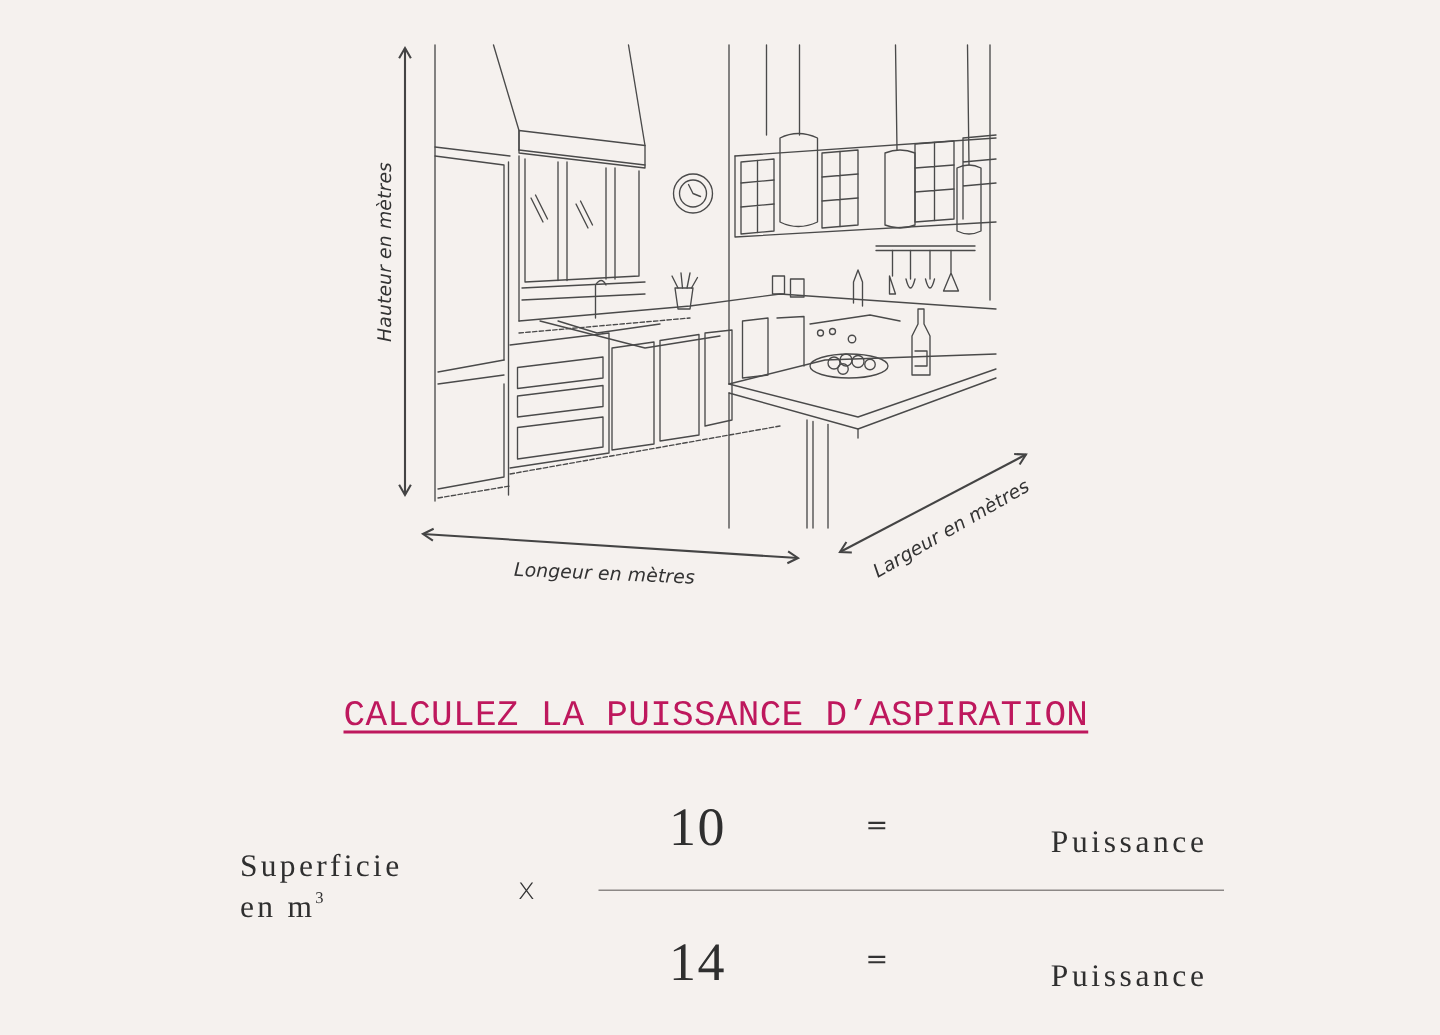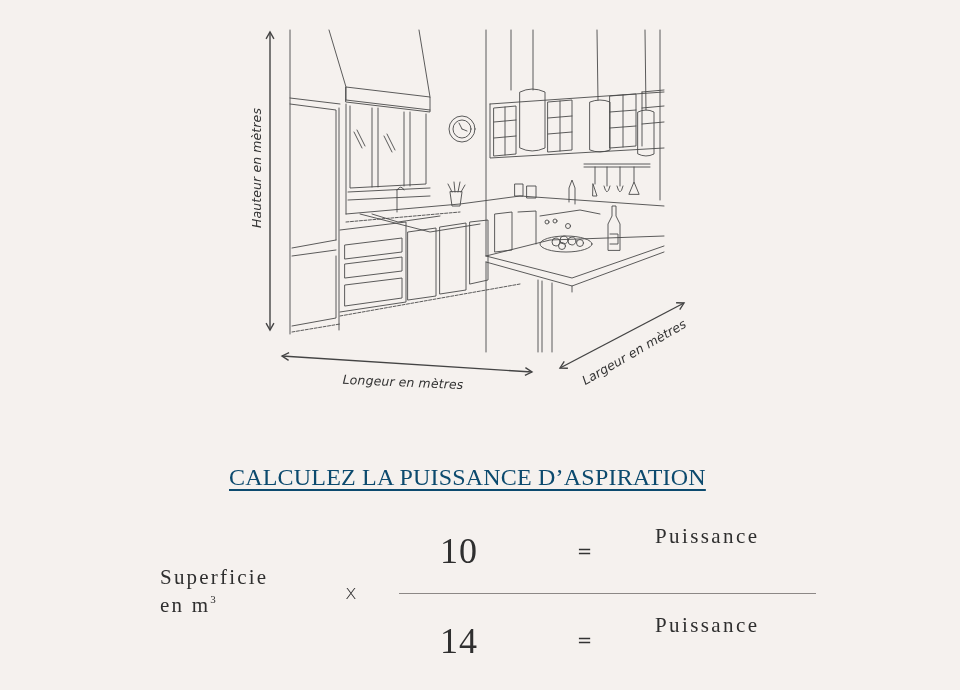--- a/index.html
+++ b/index.html
@@ -42,24 +42,24 @@
     }
     .lbl-largeur {
       left: 634px;
       top: 352px;
       transform: translate(-50%, -50%) rotate(-30deg);
     }
     .title {
       position: absolute;
       left: 229px;
       top: 464px;
-      font-family: Liberation Serif, serif;
+      font-family: Liberation Mono, monospace;
       font-size: 24px;
       font-weight: normal;
-      color: #0c4a6e;
+      color: #be185d;
       text-decoration: underline;
       text-decoration-thickness: 1.5px;
       text-underline-offset: 4px;
       letter-spacing: 0.2px;
       white-space: nowrap;
     }
     .superficie {
       position: absolute;
       left: 160px;
       top: 566px;
@@ -81,46 +81,48 @@
       top: 580px;
       font-family: "DejaVu Sans", sans-serif;
       font-size: 20px;
       font-weight: 300;
       color: #333;
     }
     .factor {
       position: absolute;
       left: 440px;
       width: 50px;
+      text-align: center;
       font-family: "Liberation Serif", serif;
       font-size: 36px;
       letter-spacing: 1px;
       color: #2f2f2f;
     }
     .factor.min { top: 530px; }
     .factor.max { top: 620px; }
     .equals {
       position: absolute;
       left: 577px;
       font-family: "DejaVu Sans", sans-serif;
       font-size: 18px;
       color: #333;
     }
     .equals.min { top: 540px; }
     .equals.max { top: 629px; }
     .result {
       position: absolute;
       left: 655px;
       width: 150px;
-      text-align: left;
+      text-align: right;
       font-family: "Liberation Serif", serif;
       font-size: 21px;
       line-height: 28px;
       letter-spacing: 2.4px;
       color: #2f2f2f;
+      margin-top: 25px;
     }
     .result.min { top: 522px; }
     .result.max { top: 611px; }
     .result span { display: block; }
     .divider {
       position: absolute;
       left: 399px;
       top: 593px;
       width: 417px;
       height: 0;

